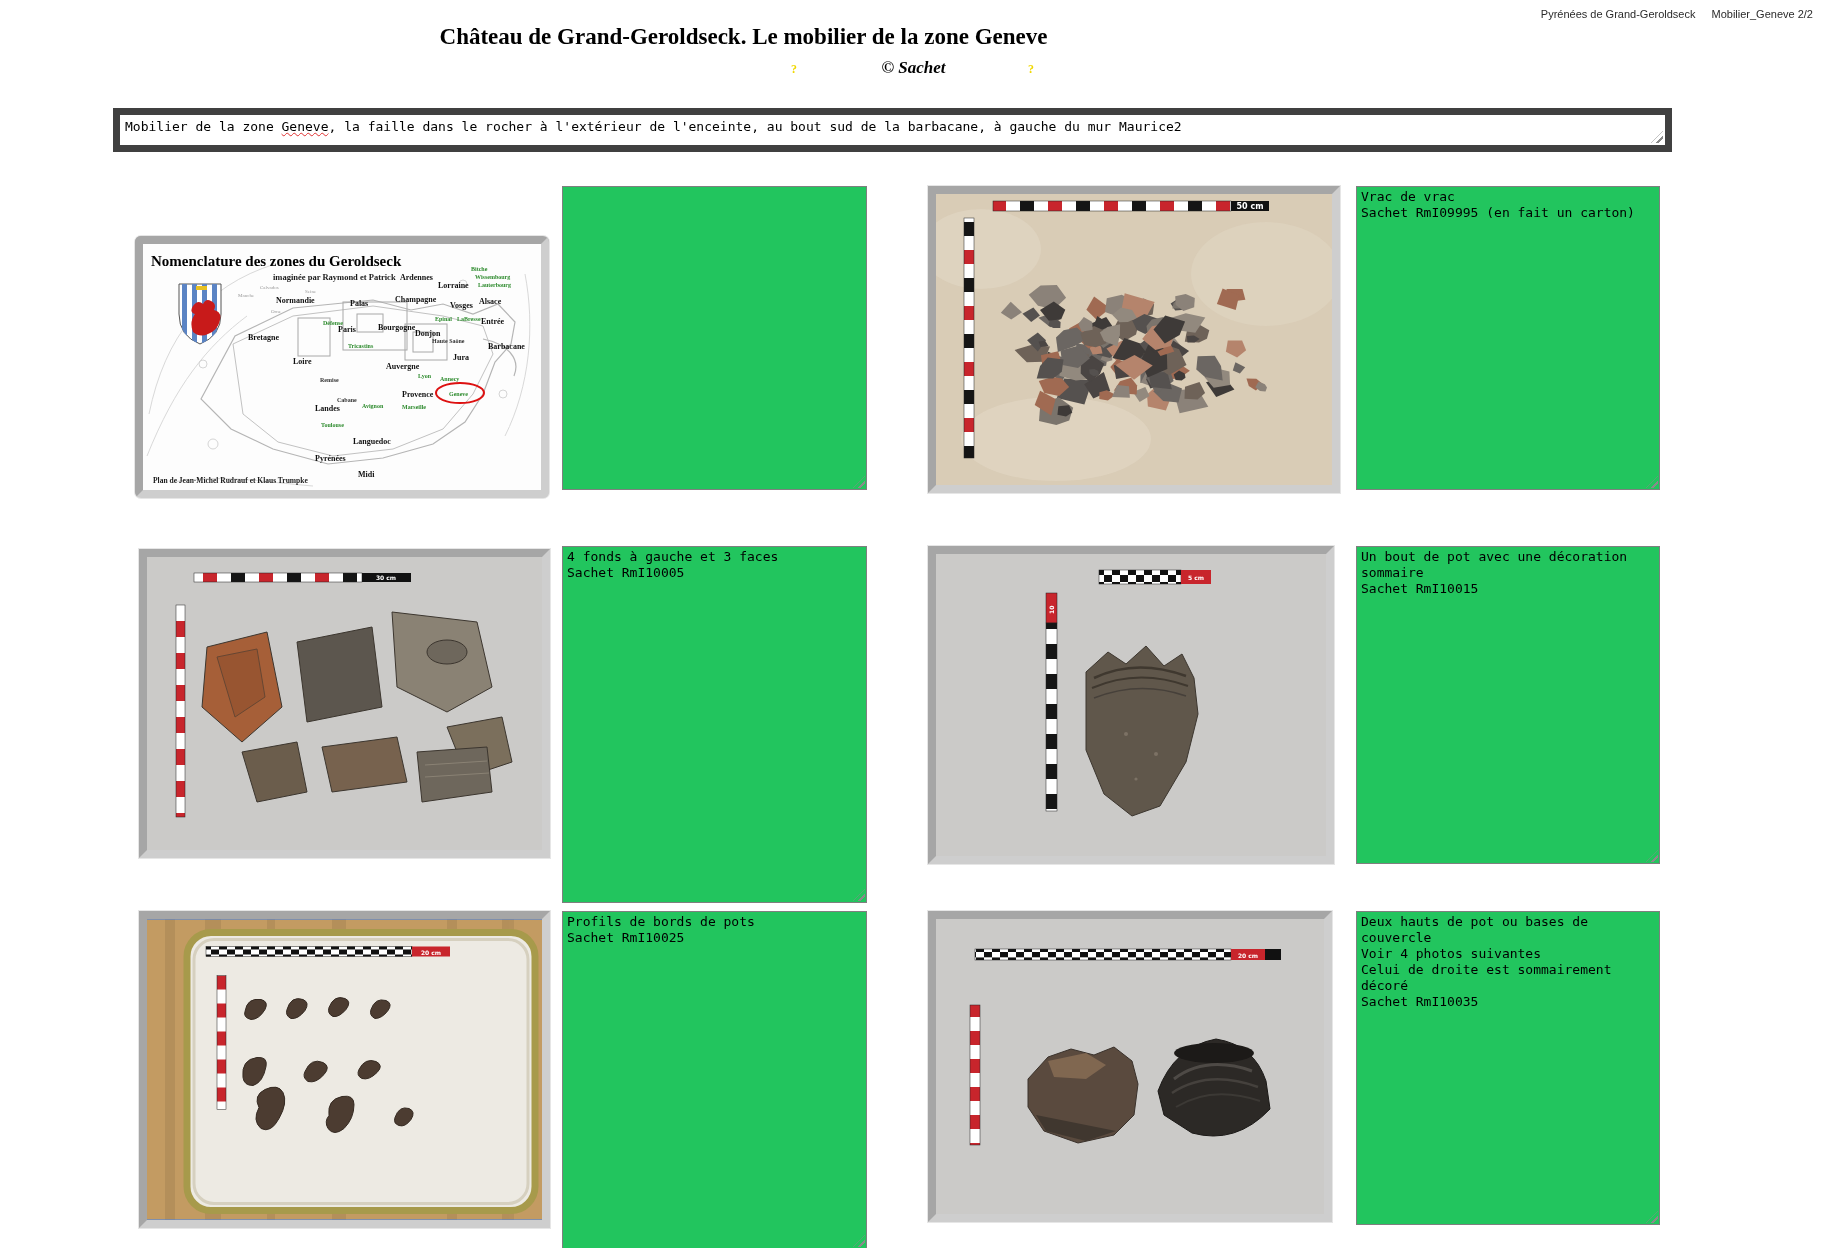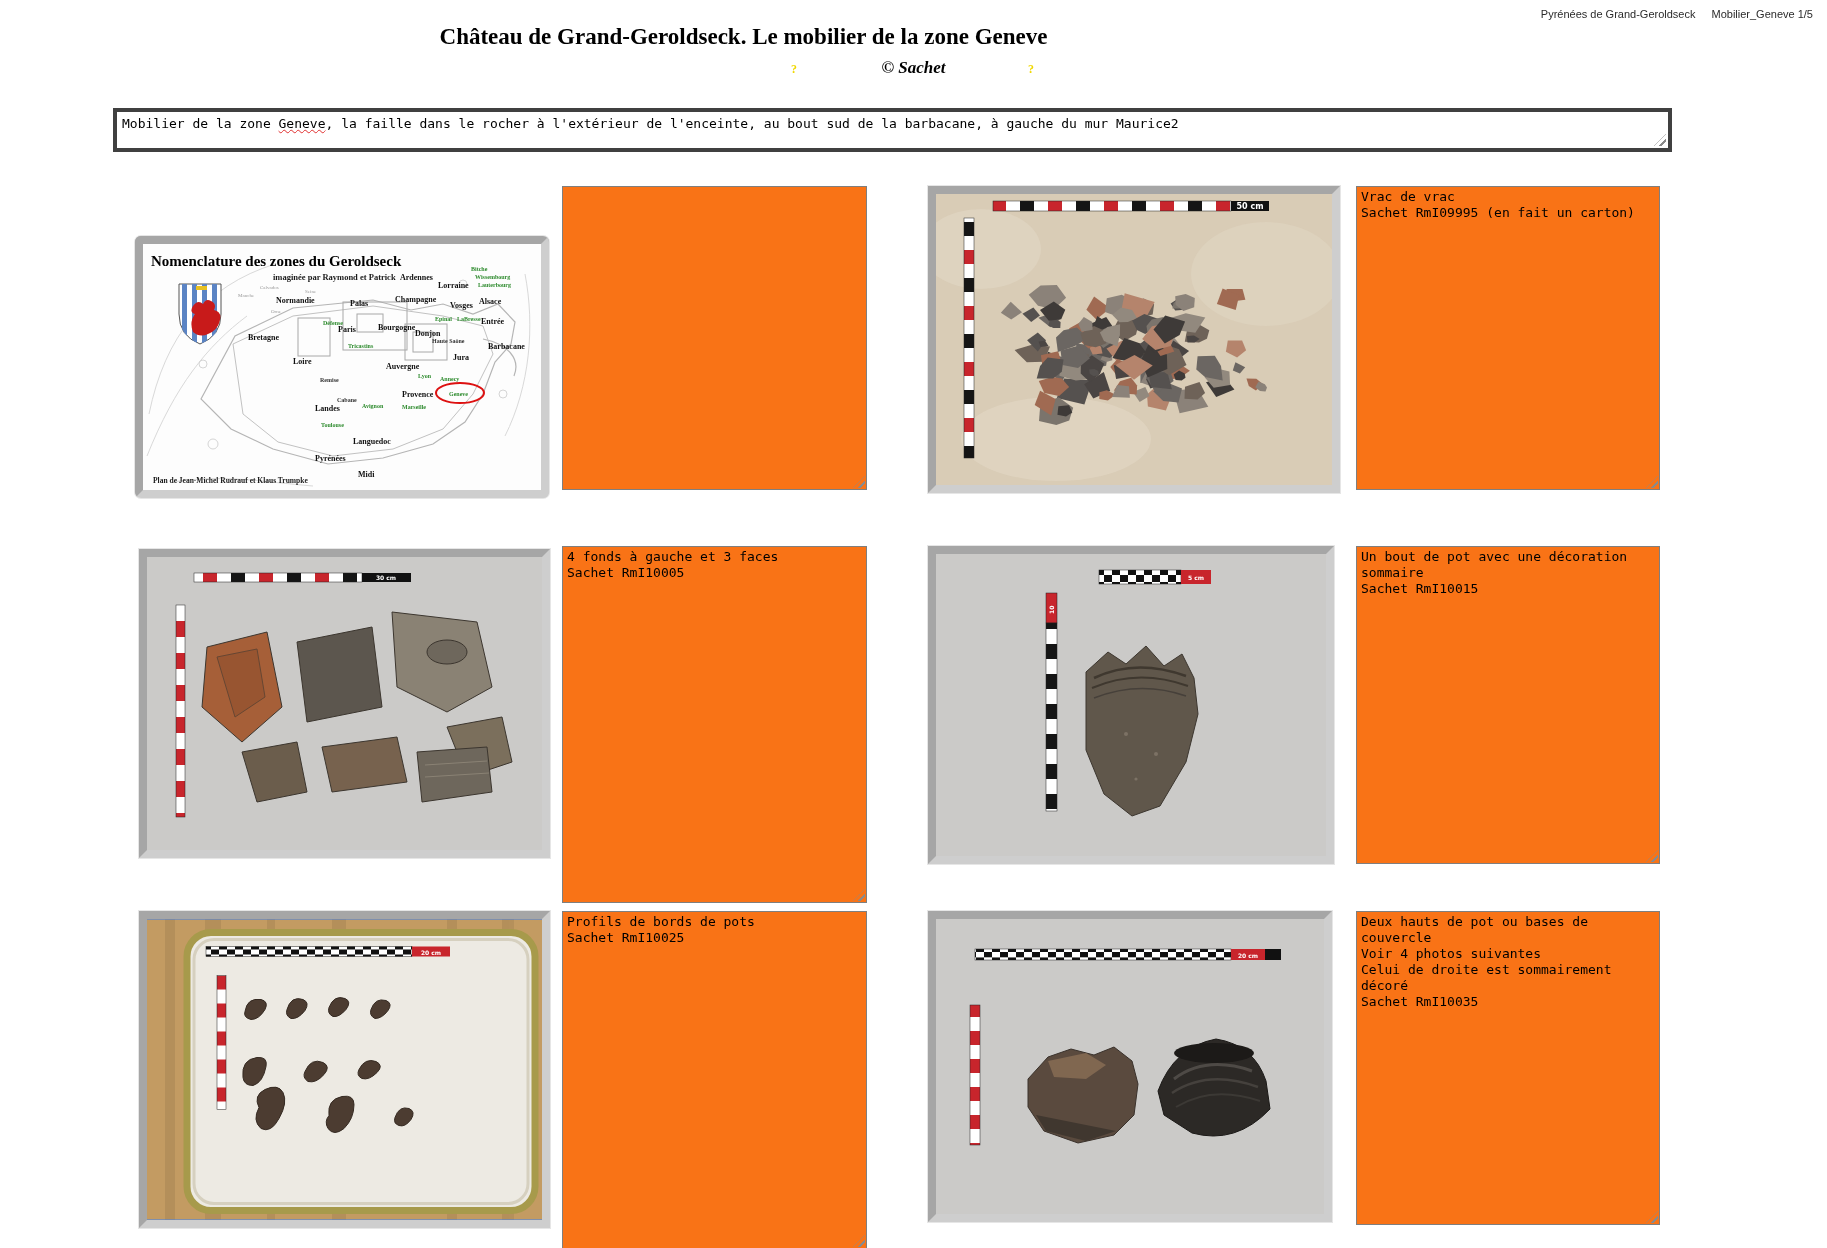--- a/index.html
+++ b/index.html
@@ -9,52 +9,52 @@
   .corner span + span{margin-left:16px;}
 
   .page-title{position:absolute;top:24px;left:0;width:1487px;text-align:center;
     font:bold 23px "Liberation Serif",serif;color:#000;}
   .credit-line{position:absolute;top:58px;left:0;width:1827px;text-align:center;
     font:bold italic 17px "Liberation Serif",serif;font-style:italic;color:#000;}
   .qmark{position:absolute;top:62px;font:bold 12px "Liberation Serif",serif;color:#f0d800;}
   #qmark-left{left:791px;} #qmark-right{left:1028px;}
 
   .main-note{position:absolute;left:113px;top:108px;width:1559px;height:44px;
-    box-sizing:border-box;border:4px solid #404040;background:#fff;}
+    box-sizing:border-box;border:7px solid #404040;background:#fff;}
   .main-note .txt{padding:4px 5px;font:13px/16px "DejaVu Sans Mono",monospace;color:#000;white-space:pre;}
   .miss{text-decoration:underline;text-decoration-style:wavy;text-decoration-color:#e03030;text-decoration-thickness:1px;}
 
   .photo{position:absolute;box-sizing:border-box;border:8px solid;
     border-color:#a6a6a6 #cecece #cecece #a6a6a6;box-shadow:0 0 0 1px #e6e6e6;background:#3b82f6;}
   .photo svg{display:block;width:100%;height:100%;}
 
   .tawrap{position:absolute;}
   .tawrap textarea{position:absolute;left:0;top:0;width:100%;height:100%;box-sizing:border-box;
-    border:1px solid #7f7f7f;background:#f97316;padding:2px 4px;margin:0;
+    border:1px solid #7f7f7f;background:#22c55e;padding:2px 4px;margin:0;
     font:13px/16px "DejaVu Sans Mono",monospace;color:#000;resize:none;overflow:hidden;outline:none;}
   .grip{position:absolute;right:2px;bottom:2px;width:12px;height:12px;
     background:repeating-linear-gradient(135deg,transparent 0 3px,#8a8a8a 3px 4.5px);
     clip-path:polygon(100% 0,100% 100%,0 100%);}
 
   
   .zb{font:bold 8px "Liberation Serif",serif;fill:#101010;}
   .zg{font:bold 6px "Liberation Serif",serif;fill:#2e8b2e;}
   .zs{font:5px "Liberation Serif",serif;fill:#9a9a9a;}
   .zt{font:bold 6px "Liberation Serif",serif;fill:#333;}
   .map-title{font:bold 15px "Liberation Serif",serif;fill:#000;}
   .map-sub{font:bold 8.5px "Liberation Serif",serif;fill:#1a1a1a;}
   .map-credit{font:bold 7.5px "Liberation Serif",serif;fill:#1a1a1a;}
   .rl{font:bold 8px "DejaVu Sans",sans-serif;fill:#fff;}
   .rl6{font:bold 6px "DejaVu Sans",sans-serif;fill:#fff;}
 </style>
 </head>
 <body>
 
 <div class="corner">
-  <span>Pyrénées de Grand-Geroldseck</span><span>Mobilier_Geneve 1/5</span>
+  <span>Pyrénées de Grand-Geroldseck</span><span>Mobilier_Geneve 2/2</span>
 </div>
 <div class="page-title">Château de Grand-Geroldseck. Le mobilier de la zone Geneve</div>
 <div class="credit-line">© Sachet</div>
 <span class="qmark" id="qmark-left">?</span>
 <span class="qmark" id="qmark-right">?</span>
 
 <div class="main-note">
   <div class="txt"><span>Mobilier de la zone </span><span class="miss">Geneve</span><span>, la faille dans le rocher à l'extérieur de l'enceinte, au bout sud de la barbacane, à gauche du mur Maurice2</span></div>
   <div class="grip"></div>
 </div>

